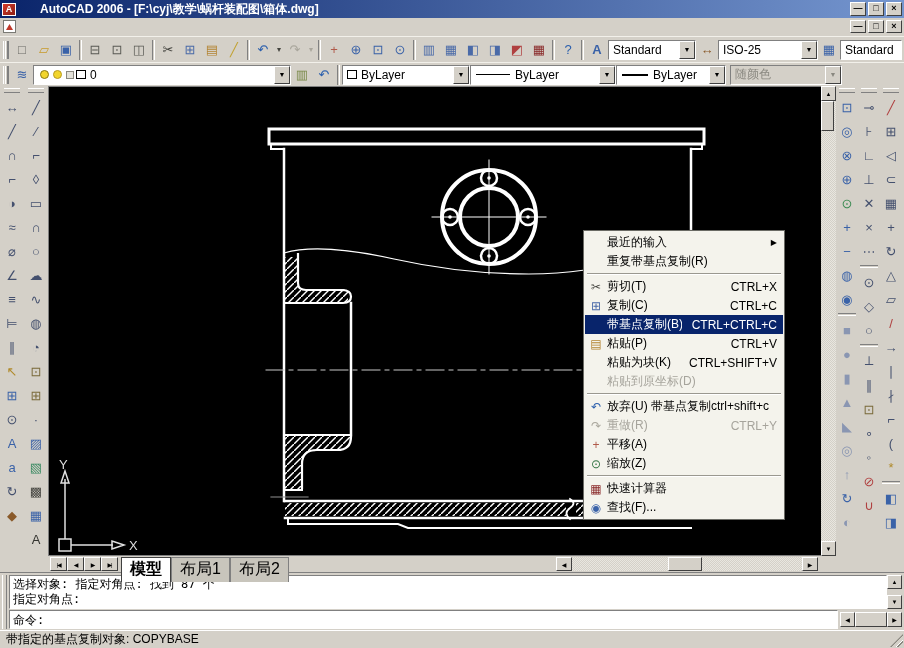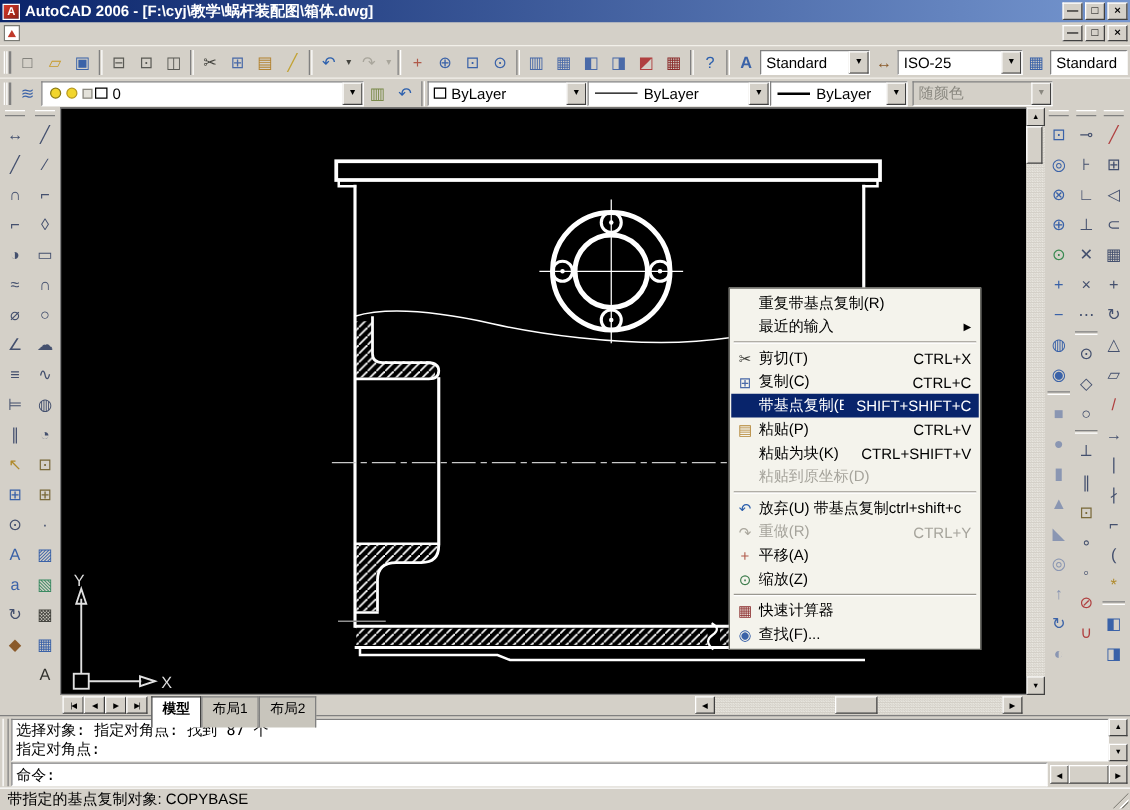--- a/index.html
+++ b/index.html
@@ -10,21 +10,21 @@
     font-family:"Liberation Sans", sans-serif; font-size:12px; color:#000;
     user-select:none;
   }
   
   .titlebar{ height:18px; display:flex; align-items:center; padding:0 2px;
     background:linear-gradient(to right, var(--titlebar_start,#0a246a), var(--titlebar_end,#7596cf));
     color:#fff; font-weight:bold; font-size:12px; }
   .appicon{ width:14px; height:13px; margin-right:4px; background:linear-gradient(135deg,#d63a2a,#8c1f14);
     border:1px solid #fff; display:flex; align-items:center; justify-content:center;
     color:#fff; font-size:9px; font-weight:bold; }
-  .titletext{ flex:1; white-space:nowrap; overflow:hidden; }
+  .titletext{ flex:1; white-space:nowrap; overflow:hidden;margin-left:20px; }
   .winbtns{ display:flex; gap:2px; }
   .wbtn{ width:16px; height:14px; background:#d4d0c8; border:1px solid;
     border-color:#fff #404040 #404040 #fff; color:#000; font-size:9px; line-height:11px;
     text-align:center; font-weight:bold; }
   
   .menubar{ height:18px; display:flex; align-items:center; background:#d4d0c8;
     border-bottom:1px solid #d4d0c8; padding:0 2px; }
   .docicon{ width:13px; height:13px; margin:0 3px 0 1px; background:#fff; border:1px solid #7a7a74;
     position:relative; }
   .docicon:after{ content:""; position:absolute; left:2px; top:3px; width:7px; height:6px;
@@ -79,21 +79,21 @@
     font-size:6px; color:#000; flex:0 0 15px;}
   .vtrack{ flex:1; background:repeating-conic-gradient(#e8e6df 0 25%, #d4d0c8 0 50%) 0 0/2px 2px; position:relative;}
   .vthumb{ position:absolute; left:0; top:0; width:13px; height:30px; background:#d4d0c8;
     border:1px solid; border-color:#fff #404040 #404040 #fff; }
   .bottomrow{ height:16px; display:flex; align-items:stretch; background:#d4d0c8; position:relative; }
   .tabnav{ display:flex; margin-left:2px;}
   .tnbtn{ width:17px; height:14px; margin-top:1px; background:#d4d0c8; border:1px solid;
     border-color:#fff #404040 #404040 #fff; font-size:6px; display:flex; align-items:center;
     justify-content:center; letter-spacing:-1px;}
   .tab{ padding:1px 8px 0 8px; height:25px; margin-top:1px; border:1px solid #808080; border-bottom:none;
-    background:#c8c5bc; font-size:11px; white-space:nowrap;}
+    background:#c8c5bc; font-size:16px; white-space:nowrap;}
   .tab.active{ background:#fff; font-weight:bold; border-color:#404040; }
   .hscroll{ position:absolute; right:18px; top:1px; width:262px; height:14px; display:flex;
     background:repeating-conic-gradient(#e8e6df 0 25%, #d4d0c8 0 50%) 0 0/2px 2px;}
   .hscroll .sbtn{ width:16px; height:14px; flex:0 0 16px;}
   .hthumb{ position:absolute; left:96px; top:0; width:34px; height:14px; background:#d4d0c8;
     border:1px solid; border-color:#fff #404040 #404040 #fff;}
   
   .cmdwin{ height:58px; background:#d4d0c8; border-top:1px solid #808080; display:flex; padding:2px 2px 1px 2px;}
   .cmdgrip{ width:5px; margin-right:2px; border-left:1px solid #fff; border-right:1px solid #808080;}
   .cmdbody{ flex:1; display:flex; flex-direction:column; gap:1px; }
@@ -489,42 +489,42 @@
   </div>
 
   <div class="statusbar">
     <span>带指定的基点复制对象:  COPYBASE</span>
     <span class="szgrip"></span>
   </div>
 
   <div class="ctxmenu" id="ctxmenu">
       <div class="cmi">
         <span class="cicon"></span>
-        <span class="clab">重复带基点复制(R)</span>
-      </div>
-      <div class="cmi">
-        <span class="cicon"></span>
         <span class="clab">最近的输入</span>
         <span class="csub">▶</span>
+      </div>
+      <div class="cmi">
+        <span class="cicon"></span>
+        <span class="clab">重复带基点复制(R)</span>
       </div>
       <div class="cmsep"></div>
       <div class="cmi">
         <span class="cicon" style="color: rgb(68, 68, 63);">✂</span>
         <span class="clab">剪切(T)</span>
         <span class="csc">CTRL+X</span>
       </div>
       <div class="cmi">
         <span class="cicon" style="color: rgb(74, 106, 168);">⊞</span>
         <span class="clab">复制(C)</span>
         <span class="csc">CTRL+C</span>
       </div>
       <div class="cmi hl">
         <span class="cicon"></span>
         <span class="clab">带基点复制(B)</span>
-        <span class="csc">SHIFT+SHIFT+C</span>
+        <span class="csc">CTRL+CTRL+C</span>
       </div>
       <div class="cmi">
         <span class="cicon" style="color: rgb(179, 132, 51);">▤</span>
         <span class="clab">粘贴(P)</span>
         <span class="csc">CTRL+V</span>
       </div>
       <div class="cmi">
         <span class="cicon"></span>
         <span class="clab">粘贴为块(K)</span>
         <span class="csc">CTRL+SHIFT+V</span>

